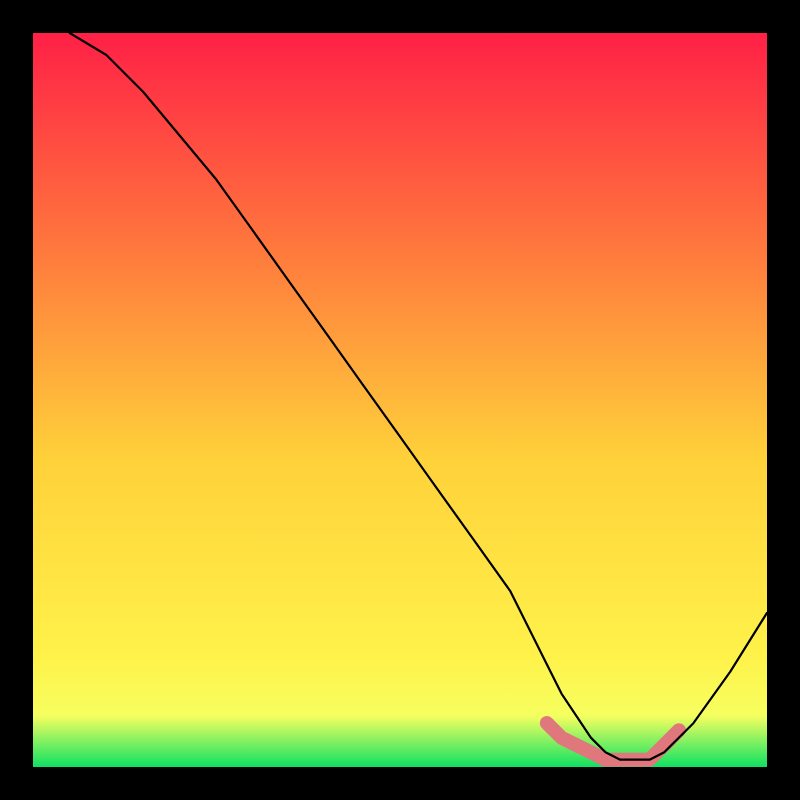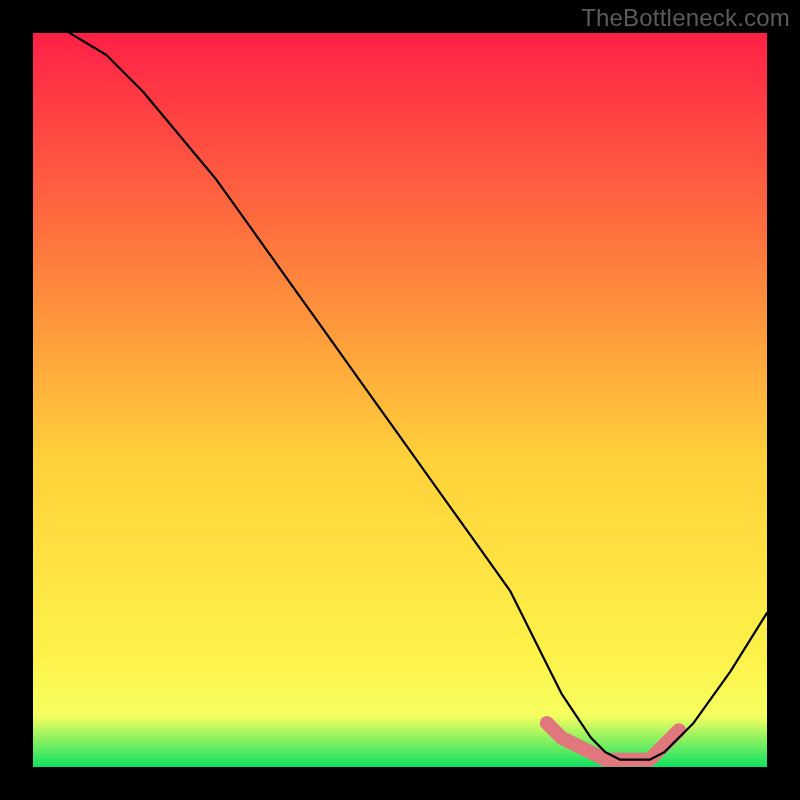--- a/index.html
+++ b/index.html
@@ -42,21 +42,20 @@
     width: 734px;
     height: 734px;
     z-index: 20;
   }
 </style>
 </head>
 <body>
 
 <div class="stage">
 
-  <div class="watermark">TheBottleneck.com</div>
 
   <div class="plot-frame">
     <svg class="curve" viewBox="0 0 734 734" preserveAspectRatio="none">
       <defs>
         <linearGradient id="bgGrad" x1="0" y1="0" x2="0" y2="1">
           <stop id="g0" offset="0" stop-color="#ff2046"></stop>
           <stop id="g1" offset="0.30" stop-color="#ff7a3d"></stop>
           <stop id="g2" offset="0.58" stop-color="#ffd13a"></stop>
           <stop id="g3" offset="0.85" stop-color="#fff24a"></stop>
           <stop id="g35" offset="0.93" stop-color="#f6ff60"></stop>

